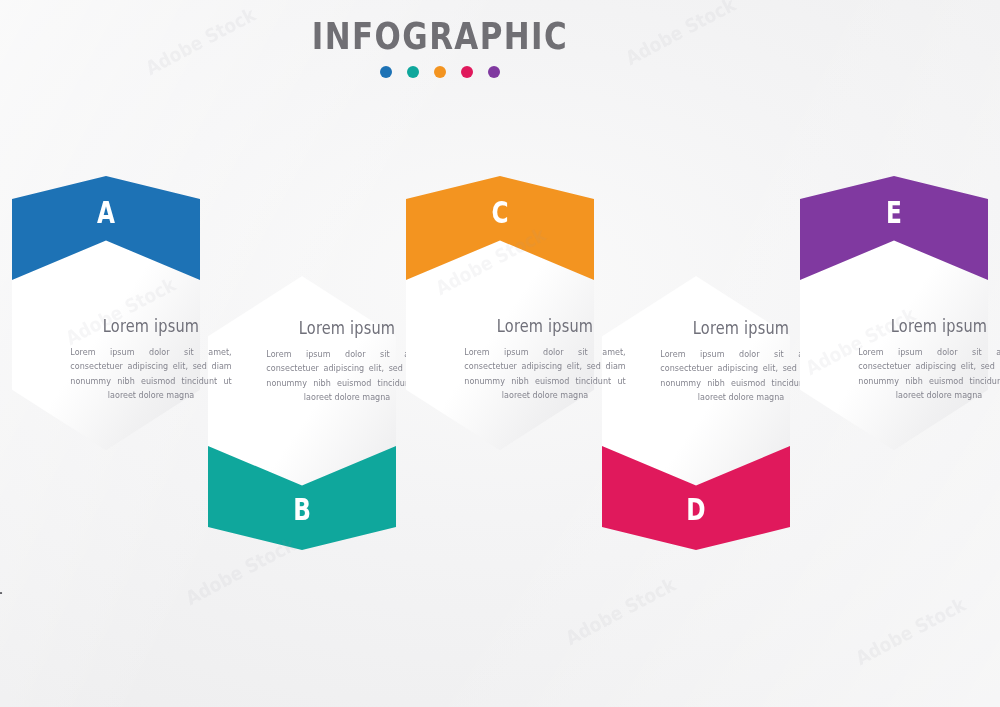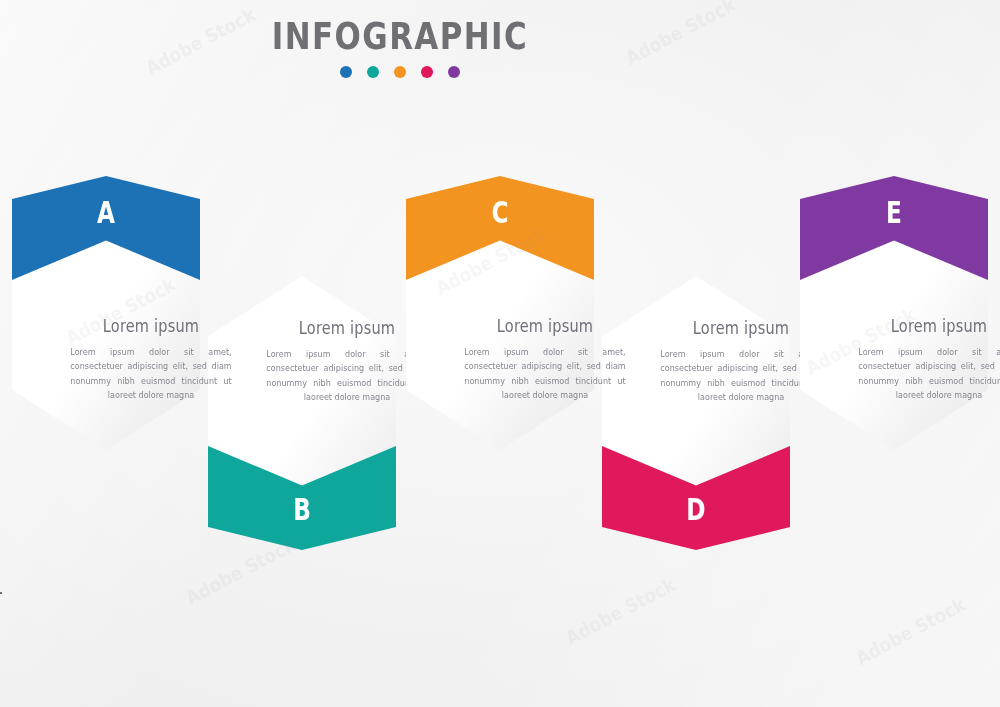--- a/index.html
+++ b/index.html
@@ -36,20 +36,21 @@
   }
 
   
   .title-block {
     position: absolute;
     top: 18px;
     left: 0;
     width: 800px;
     text-align: center;
     z-index: 6;
+    padding-left: 40px;
   }
   .title-text {
     font-family: "DejaVu Sans Condensed", "Liberation Sans Narrow", "Liberation Sans", sans-serif;
     font-size: 37px;
     font-weight: bold;
     letter-spacing: 1.5px;
     color: #706f74;
     line-height: 1;
     display: block;
     transform: scaleX(0.93);

